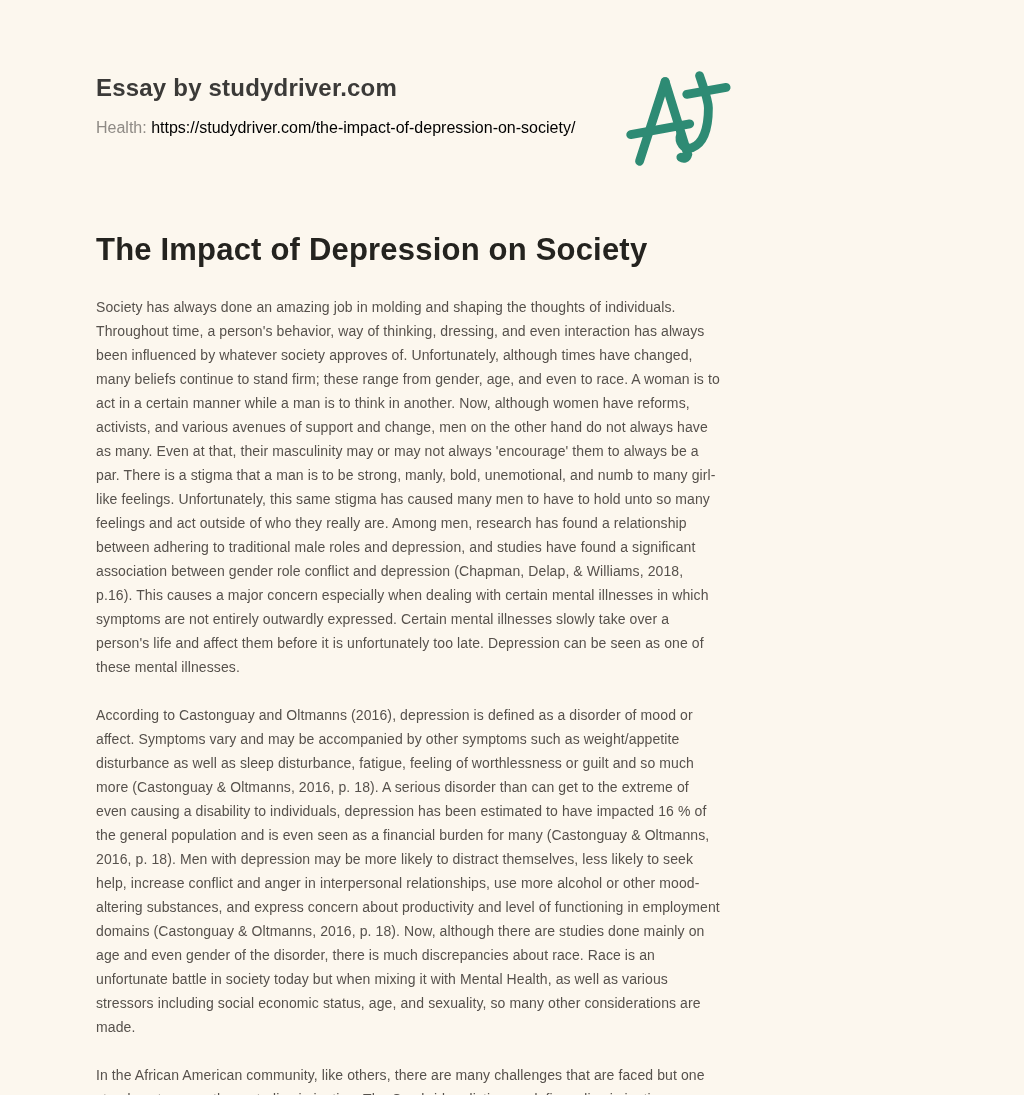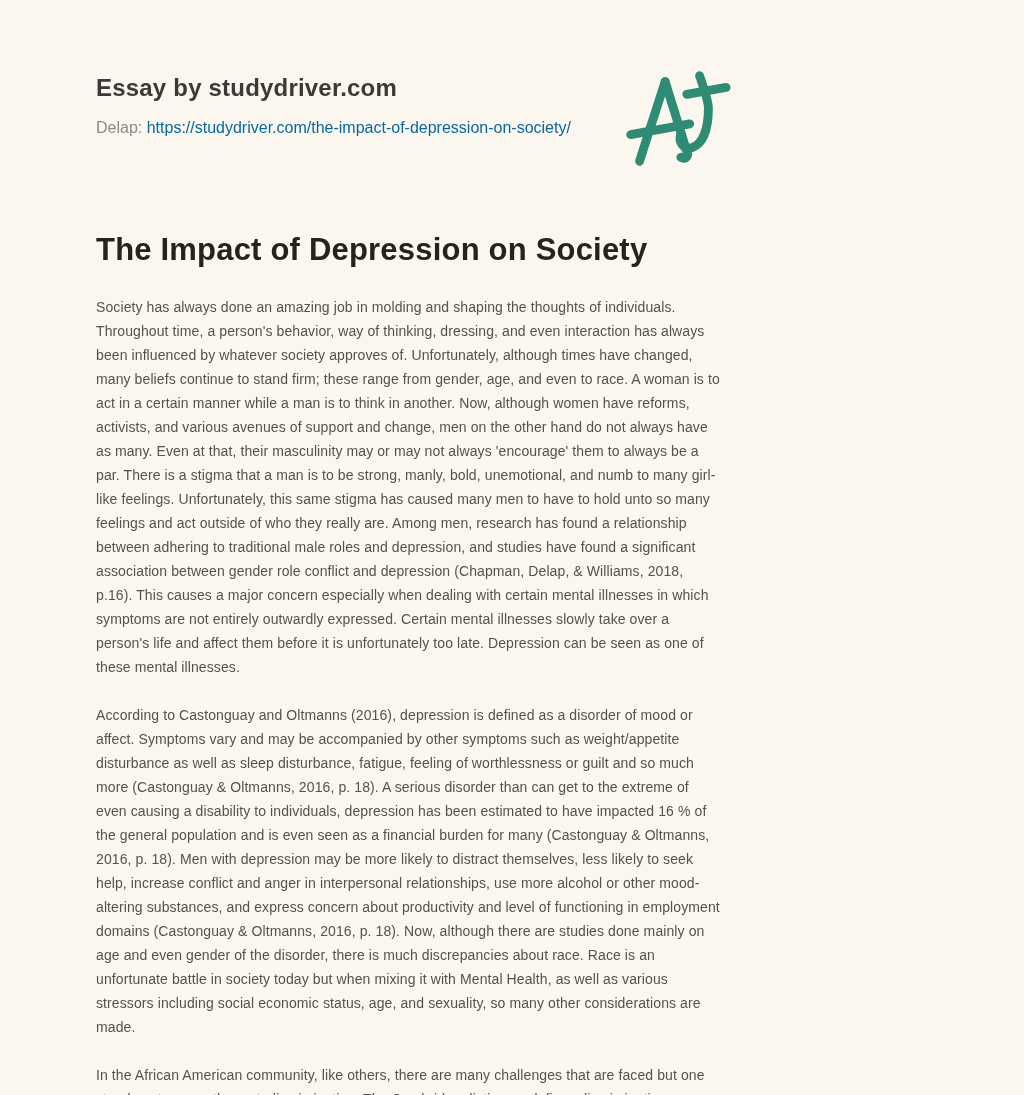--- a/index.html
+++ b/index.html
@@ -28,21 +28,21 @@
     color: #3b3a38;
     letter-spacing: 0.2px;
   }
   .source-line {
     margin: 0;
     font-size: 16px;
     color: #8e8a85;
     line-height: 22px;
   }
   .source-link {
-    color: #0369a1;
+    color: #000000;
     text-decoration: none;
   }
   .logo {
     position: absolute;
     top: 62px;
     right: 84px;
     width: 118px;
     height: 106px;
   }
   .logo svg {
@@ -69,21 +69,21 @@
   }
 </style>
 </head>
 <body>
 
 <div class="page">
 
   <header>
     <h2 class="byline">Essay by studydriver.com</h2>
     <p class="source-line">
-      <span>Delap:</span>
+      <span>Health:</span>
       <a class="source-link" href="#" title="https://studydriver.com/the-impact-of-depression-on-society/"><span>https://studydriver.com/the-impact-of-depression-on-society/</span></a>
     </p>
   </header>
 
   <div class="logo">
     <svg viewBox="0 0 120 106" fill="none" xmlns="http://www.w3.org/2000/svg">
       <g stroke="#2e8b74" stroke-width="9" stroke-linecap="round" fill="none">
 
         <path d="M26 100 L52 19"></path>
 

